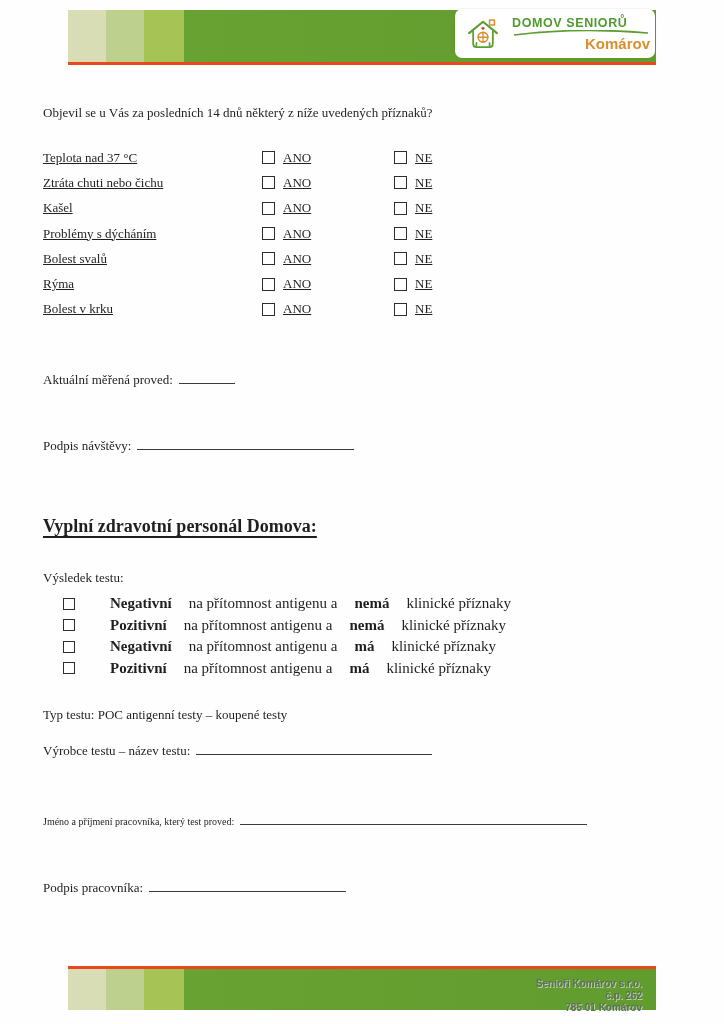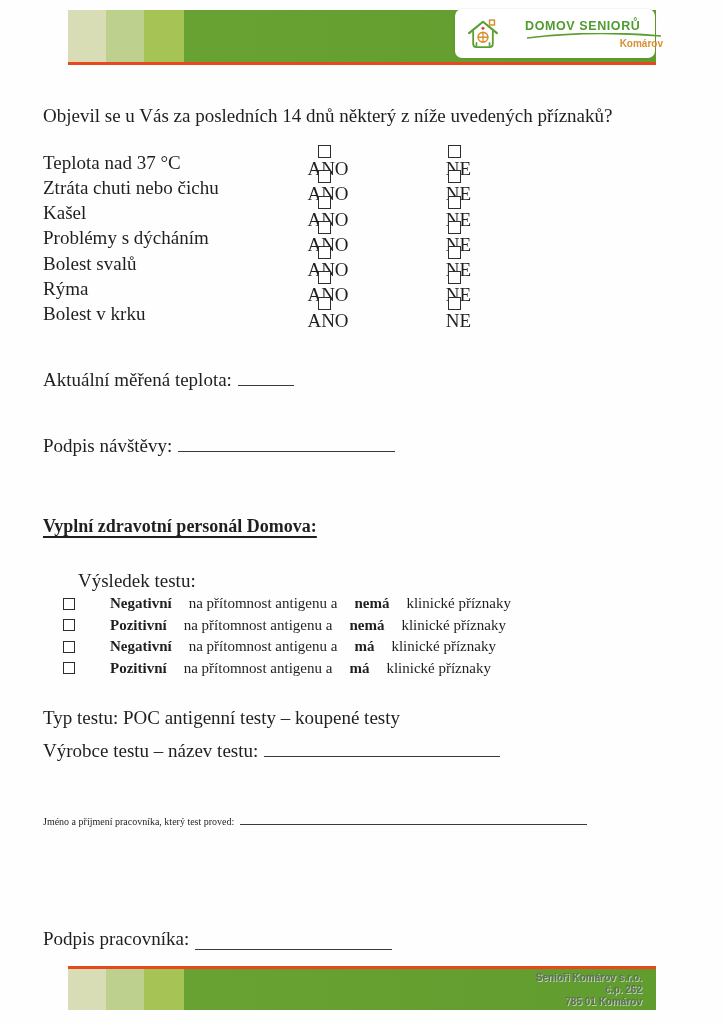--- a/index.html
+++ b/index.html
@@ -25,75 +25,75 @@
   .redline-header { top:62px; }
   .redline-footer { top:966px; }
 
   .logo-box {
     position:absolute; right:1px; top:-1px; width:200px; height:49px;
     background:#ffffff; border-radius:7px;
     display:flex; align-items:center;
     box-shadow:0 0 2px rgba(0,0,0,.15);
   }
   .logo-house { margin-left:10px; flex:0 0 auto; }
-  .logo-text { flex:1; margin-left:24px; padding-right:12px;
+  .logo-text { flex:1; margin-left:11px; padding-right:12px;
     font-family:"Liberation Sans","DejaVu Sans",sans-serif; }
   .logo-title { color:#4f9c2e; font-weight:bold; font-size:12.5px; letter-spacing:.6px; white-space:nowrap; }
   .logo-swoosh { display:block; margin-top:0px; }
-  .logo-subtitle { text-align:right; color:#d88f2f; font-size:10px; font-weight:bold; margin-top:-2px; }
+  .logo-subtitle { text-align:right; color:#d88f2f; font-size:15px; font-weight:bold; margin-top:-2px; }
 
   .footer-text {
-    position:absolute; right:14px; top:3px; text-align:right;
+    position:absolute; right:14px; top:9px; text-align:right;
     font-family:"Liberation Sans","DejaVu Sans",sans-serif;
     font-weight:bold; font-size:10px; line-height:12px;
     color:#5e6e5e; text-shadow:1px 1px 0 rgba(255,255,255,.55);
   }
 
   
   .abs { position:absolute; }
-  .txt { font-size:19px; white-space:nowrap; }
+  .txt { font-size:13px; white-space:nowrap; }
 
   .question { left:43px; top:105px; }
 
   .symptom-list { left:43px; top:145px; width:480px; }
-  .symptom-row { display:grid; grid-template-columns:219px 132px auto; height:25.3px; align-items:center; }
+  .symptom-row { display:grid; grid-template-columns:219px 132px auto; height:25.3px; align-items:center;text-decoration:underline; }
   .cbx {
     display:inline-block; width:11px; height:11px;
     border:1.5px solid #2d2d2d; background:#fff;
     vertical-align:-1px; flex:0 0 auto;
   }
-  .choice { display:flex; align-items:center;flex-direction:column; }
+  .choice { display:flex; align-items:center; }
   .choice .cbx { margin-right:8px; }
 
   .blank {
     display:inline-block; border-bottom:1.4px solid #3a3a3a;
     height:14px; vertical-align:-3px; margin-left:6px;
   }
   .line-row { display:flex; align-items:baseline; }
 
   .temp-line      { left:43px; top:369px; }
   .visitor-line   { left:43px; top:435px; }
 
   .staff-heading {
     left:43px; top:516px; font-size:18px; font-weight:bold;
     text-decoration:underline; text-underline-offset:4px; text-decoration-thickness:1.8px;
     white-space:nowrap;
   }
 
-  .result-label { left:43px; top:570px;margin-left:35px; }
+  .result-label { left:43px; top:570px; }
   .result-options { left:63px; top:593px; }
   .option-row { display:flex; align-items:center; height:21.5px; font-size:15px; white-space:nowrap;gap:16px; }
   .option-row .cbx { width:10px; height:10px; border-width:1.3px; margin-right:19px; }
   .opt-b { font-weight:bold; }
   .opt-sp { margin-left:1px; }
 
   .test-type-line    { left:43px; top:707px; }
   .manufacturer-line { left:43px; top:740px; }
   .worker-name-line  { left:43px; top:810px; font-size:10px; }
-  .worker-sig-line   { left:43px; top:928px;align-items:flex-end; }
+  .worker-sig-line   { left:43px; top:877px; }
 
   .w-temp  { width:56px; }
   .w-visit { width:217px; }
   .w-manu  { width:236px; }
   .w-name  { width:347px; }
   .w-sig   { width:197px; }
 </style>
 </head>
 <body>
 
@@ -203,21 +203,21 @@
         <span>ANO</span>
       </span>
       <span class="choice">
         <span class="cbx"></span>
         <span>NE</span>
       </span>
     </div>
   </div>
 
   <div class="abs txt line-row temp-line">
-    <span>Aktuální měřená teplota:</span>
+    <span>Aktuální měřená proved:</span>
     <span class="blank w-temp"></span>
   </div>
 
   <div class="abs staff-heading">Vyplní zdravotní personál Domova:</div>
 
   <div class="abs txt line-row visitor-line">
     <span>Podpis návštěvy:</span>
     <span class="blank w-visit"></span>
   </div>
 

